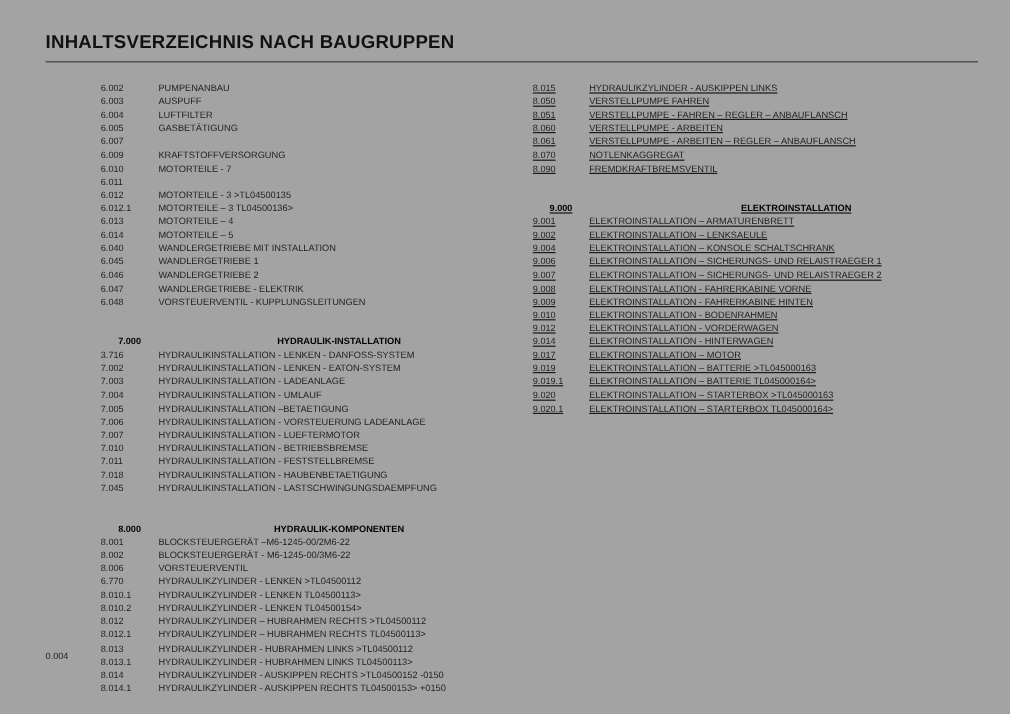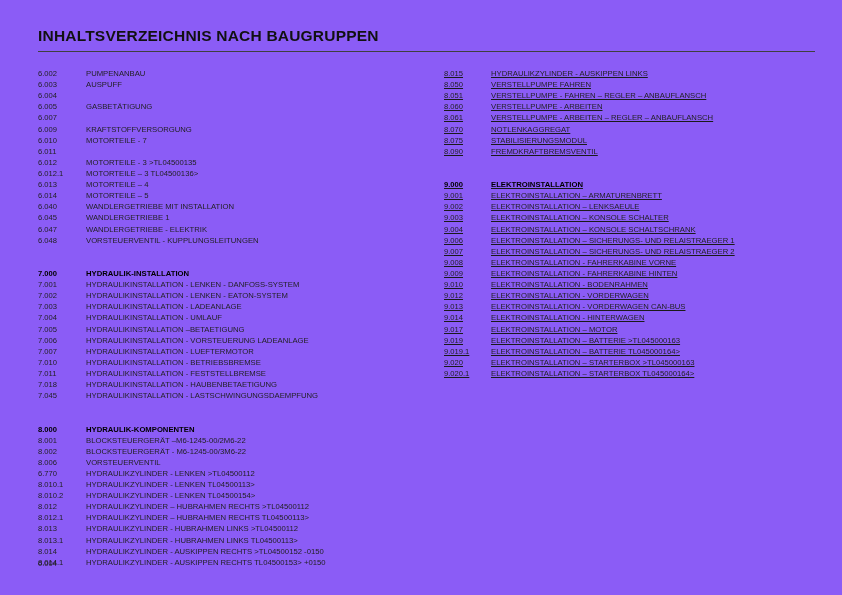--- a/index.html
+++ b/index.html
@@ -10,21 +10,21 @@
   body {
     font-family: "Liberation Sans", sans-serif;
     color: #1a1a1a;
     -webkit-font-smoothing: antialiased;
   }
   #page {
     position: relative;
     width: 842px;
     height: 595px;
     overflow: hidden;
-    background: #8b5cf6;
+    background: #a3a3a3;
   }
   #page-title {
     position: absolute;
     left: 38px;
     top: 27px;
     font-size: 15.5px;
     font-weight: bold;
     letter-spacing: 0.2px;
     color: #111111;
     white-space: nowrap;
@@ -49,39 +49,40 @@
     align-items: baseline;
     height: 11.12px;
     line-height: 11.12px;
     white-space: nowrap;
   }
   .toc-row .num {
     flex: 0 0 auto;
     font-size: 7.6px;
     color: #1f1f1f;
   }
-  #left-column .toc-row .num  { width: 48px; }
+  #left-column .toc-row .num  { width: 48px; margin-left: 46px; }
   #right-column .toc-row .num { width: 47px; }
   .toc-row .desc {
     flex: 1 1 auto;
     font-size: 7.7px;
     color: #1f1f1f;
   }
   .toc-row.section .num,
   .toc-row.section .desc {
     font-weight: bold;
     color: #000000;
+    text-align: center;
   }
   .toc-row.spacer {
     height: 11.12px;
   }
   #footer-page-number {
     position: absolute;
     left: 38px;
-    top: 559px;
+    top: 542px;
     font-size: 7.6px;
     color: #1f1f1f;
   }
 </style>
 </head>
 <body>
 
 <div id="page">
 
   <div id="page-title">INHALTSVERZEICHNIS NACH BAUGRUPPEN</div>
@@ -92,20 +93,21 @@
       <div class="toc-row">
         <span class="num">6.002</span>
         <span class="desc">PUMPENANBAU</span>
       </div>
       <div class="toc-row">
         <span class="num">6.003</span>
         <span class="desc">AUSPUFF</span>
       </div>
       <div class="toc-row">
         <span class="num">6.004</span>
+        <span class="desc">LUFTFILTER</span>
       </div>
       <div class="toc-row">
         <span class="num">6.005</span>
         <span class="desc">GASBETÄTIGUNG</span>
       </div>
       <div class="toc-row">
         <span class="num">6.007</span>
       </div>
       <div class="toc-row">
         <span class="num">6.009</span>
@@ -134,37 +136,41 @@
         <span class="num">6.014</span>
         <span class="desc">MOTORTEILE – 5</span>
       </div>
       <div class="toc-row">
         <span class="num">6.040</span>
         <span class="desc">WANDLERGETRIEBE MIT INSTALLATION</span>
       </div>
       <div class="toc-row">
         <span class="num">6.045</span>
         <span class="desc">WANDLERGETRIEBE 1</span>
+      </div>
+      <div class="toc-row">
+        <span class="num">6.046</span>
+        <span class="desc">WANDLERGETRIEBE 2</span>
       </div>
       <div class="toc-row">
         <span class="num">6.047</span>
         <span class="desc">WANDLERGETRIEBE - ELEKTRIK</span>
       </div>
       <div class="toc-row">
         <span class="num">6.048</span>
         <span class="desc">VORSTEUERVENTIL - KUPPLUNGSLEITUNGEN</span>
       </div>
       <div class="toc-row spacer"></div>
       <div class="toc-row spacer"></div>
       <div class="toc-row section">
         <span class="num">7.000</span>
         <span class="desc">HYDRAULIK-INSTALLATION</span>
       </div>
       <div class="toc-row">
-        <span class="num">7.001</span>
+        <span class="num">3.716</span>
         <span class="desc">HYDRAULIKINSTALLATION - LENKEN - DANFOSS-SYSTEM</span>
       </div>
       <div class="toc-row">
         <span class="num">7.002</span>
         <span class="desc">HYDRAULIKINSTALLATION - LENKEN - EATON-SYSTEM</span>
       </div>
       <div class="toc-row">
         <span class="num">7.003</span>
         <span class="desc">HYDRAULIKINSTALLATION - LADEANLAGE</span>
       </div>
@@ -275,46 +281,38 @@
       </div>
       <div class="toc-row">
         <span class="num">8.061</span>
         <span class="desc">VERSTELLPUMPE - ARBEITEN – REGLER – ANBAUFLANSCH</span>
       </div>
       <div class="toc-row">
         <span class="num">8.070</span>
         <span class="desc">NOTLENKAGGREGAT</span>
       </div>
       <div class="toc-row">
-        <span class="num">8.075</span>
-        <span class="desc">STABILISIERUNGSMODUL</span>
-      </div>
-      <div class="toc-row">
         <span class="num">8.090</span>
         <span class="desc">FREMDKRAFTBREMSVENTIL</span>
       </div>
       <div class="toc-row spacer"></div>
       <div class="toc-row spacer"></div>
       <div class="toc-row section">
         <span class="num">9.000</span>
         <span class="desc">ELEKTROINSTALLATION</span>
       </div>
       <div class="toc-row">
         <span class="num">9.001</span>
         <span class="desc">ELEKTROINSTALLATION – ARMATURENBRETT</span>
       </div>
       <div class="toc-row">
         <span class="num">9.002</span>
         <span class="desc">ELEKTROINSTALLATION – LENKSAEULE</span>
       </div>
       <div class="toc-row">
-        <span class="num">9.003</span>
-        <span class="desc">ELEKTROINSTALLATION – KONSOLE SCHALTER</span>
-      </div>
-      <div class="toc-row">
         <span class="num">9.004</span>
         <span class="desc">ELEKTROINSTALLATION – KONSOLE SCHALTSCHRANK</span>
       </div>
       <div class="toc-row">
         <span class="num">9.006</span>
         <span class="desc">ELEKTROINSTALLATION – SICHERUNGS- UND RELAISTRAEGER 1</span>
       </div>
       <div class="toc-row">
         <span class="num">9.007</span>
         <span class="desc">ELEKTROINSTALLATION – SICHERUNGS- UND RELAISTRAEGER 2</span>
@@ -329,24 +327,20 @@
       </div>
       <div class="toc-row">
         <span class="num">9.010</span>
         <span class="desc">ELEKTROINSTALLATION - BODENRAHMEN</span>
       </div>
       <div class="toc-row">
         <span class="num">9.012</span>
         <span class="desc">ELEKTROINSTALLATION - VORDERWAGEN</span>
       </div>
       <div class="toc-row">
-        <span class="num">9.013</span>
-        <span class="desc">ELEKTROINSTALLATION - VORDERWAGEN CAN-BUS</span>
-      </div>
-      <div class="toc-row">
         <span class="num">9.014</span>
         <span class="desc">ELEKTROINSTALLATION - HINTERWAGEN</span>
       </div>
       <div class="toc-row">
         <span class="num">9.017</span>
         <span class="desc">ELEKTROINSTALLATION – MOTOR</span>
       </div>
       <div class="toc-row">
         <span class="num">9.019</span>
         <span class="desc">ELEKTROINSTALLATION – BATTERIE   &gt;TL045000163</span>

